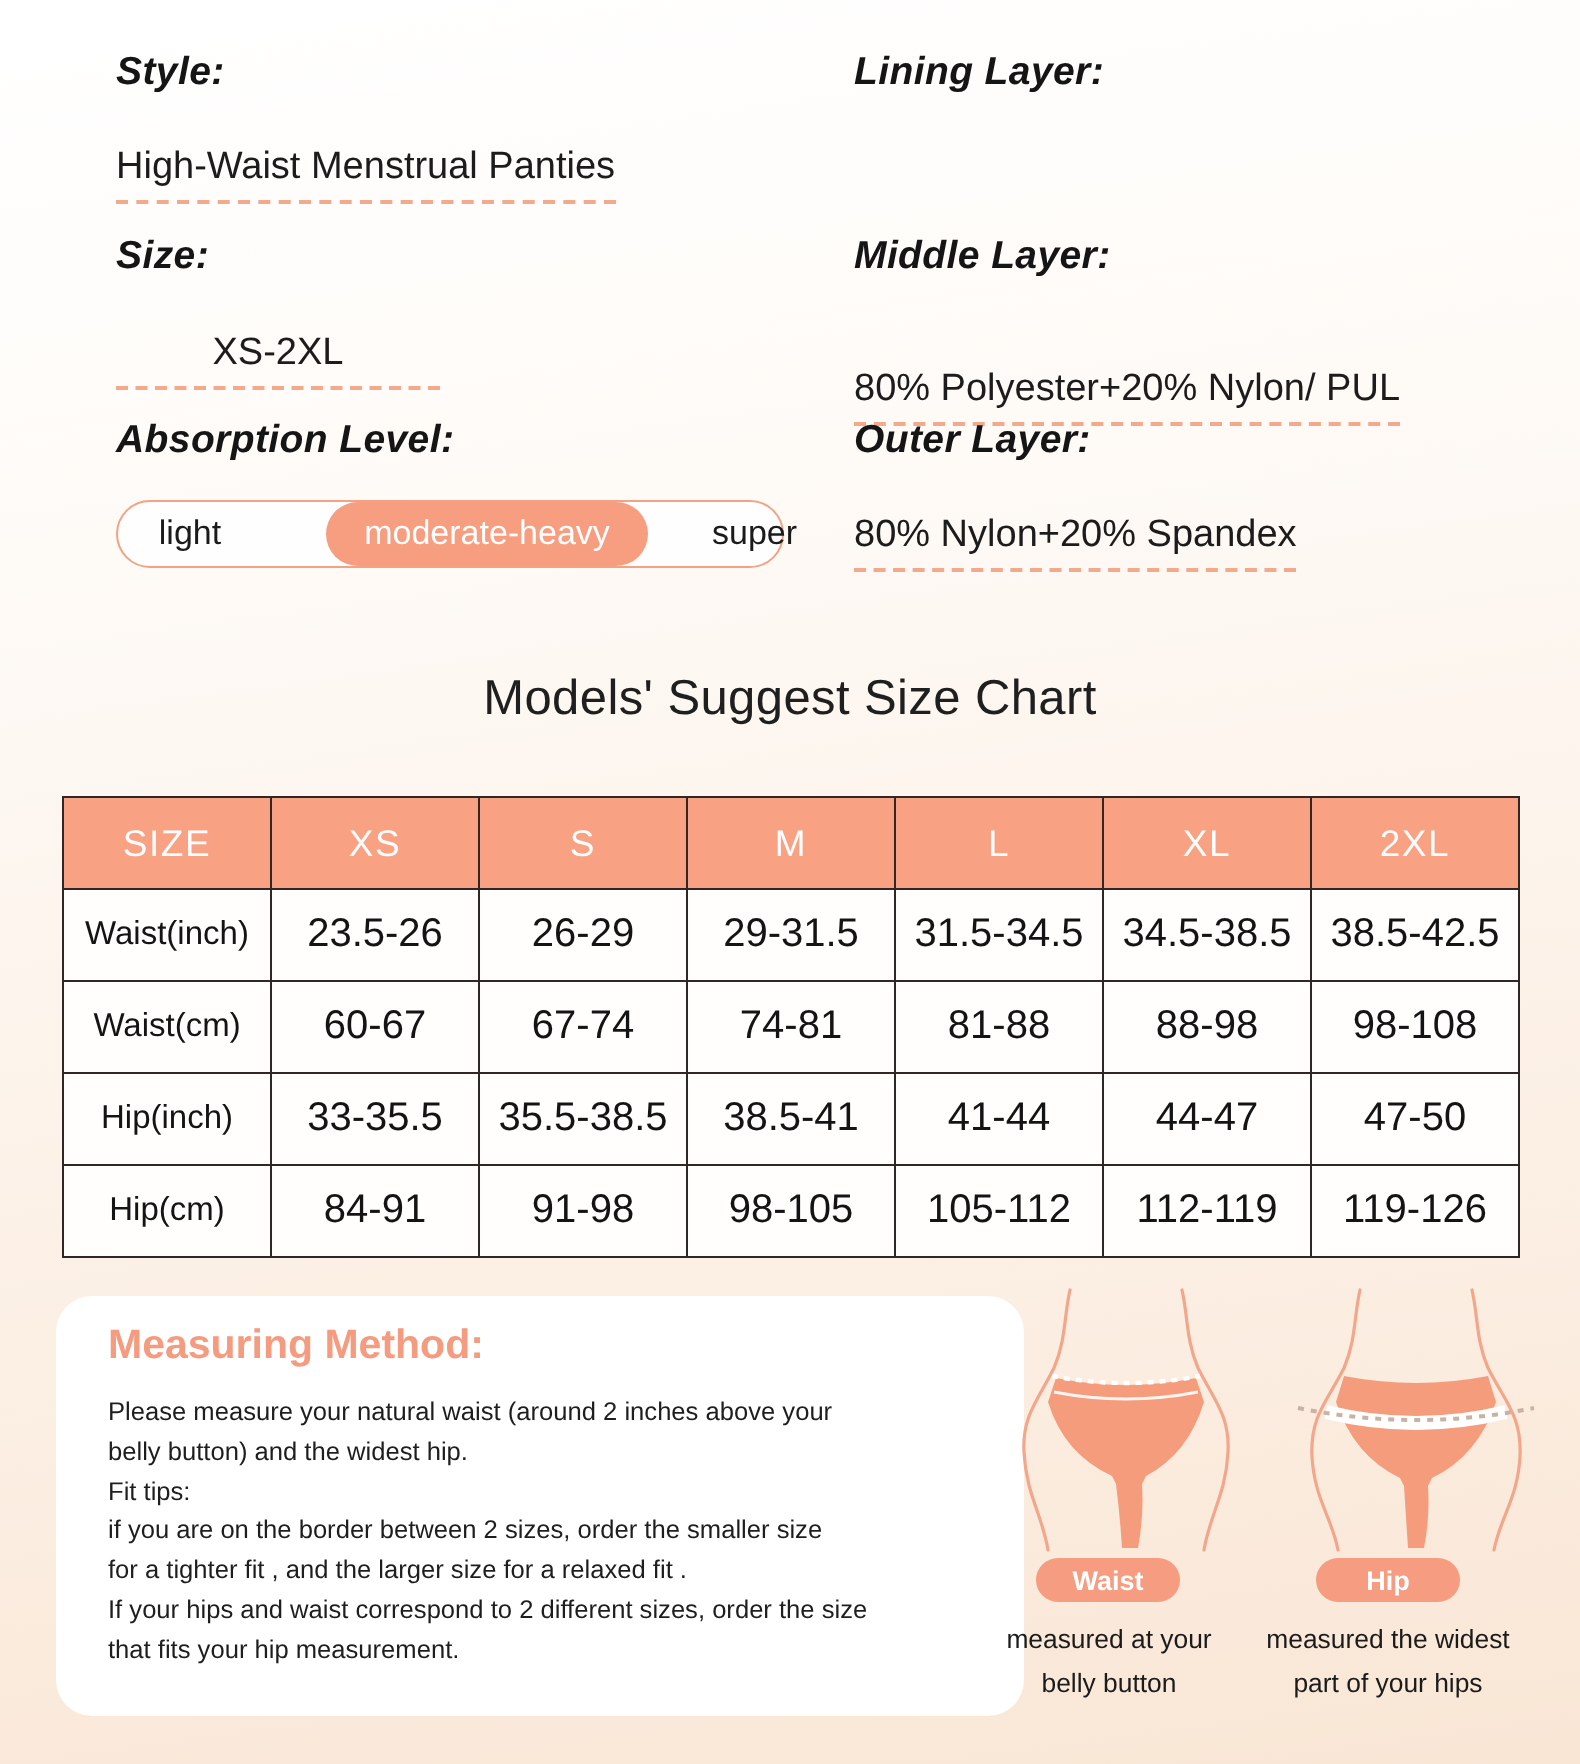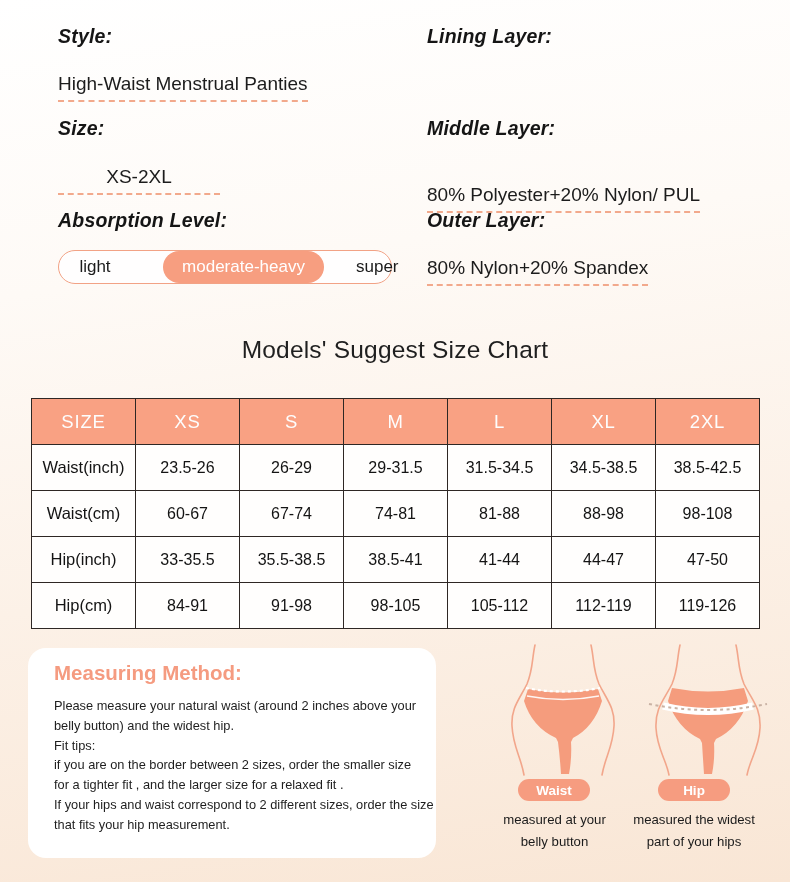--- a/index.html
+++ b/index.html
@@ -46,24 +46,24 @@
     border-collapse:collapse;table-layout:fixed;
   }
   .size-table th,.size-table td{
     border:1px solid #2E2724;text-align:center;vertical-align:middle;
     background:#FFFEFD;padding:0;
   }
   .size-table th{
     height:45px;background:#F9A183;color:#FDFDFD;
     font-size:18.5px;font-weight:normal;letter-spacing:.8px;
   }
-  .size-table td{height:45px;font-size:16px;color:#141414;}
+  .size-table td{height:45px;font-size:20px;color:#141414;}
   .size-table td.rowlabel{font-size:16.5px;}
   .measure-card{
-    left:28px;top:648px;width:408px;height:210px;
+    left:28px;top:648px;width:484px;height:210px;
     background:#FFFFFF;border-radius:18px;
   }
   .measure-heading{
     position:absolute;left:26px;top:13px;
     font-size:20.5px;font-weight:bold;color:#F59B80;
   }
   .measure-body{
     position:absolute;left:26px;top:48px;
     font-size:12.8px;line-height:19.8px;color:#1e1e1e;white-space:nowrap;
   }

